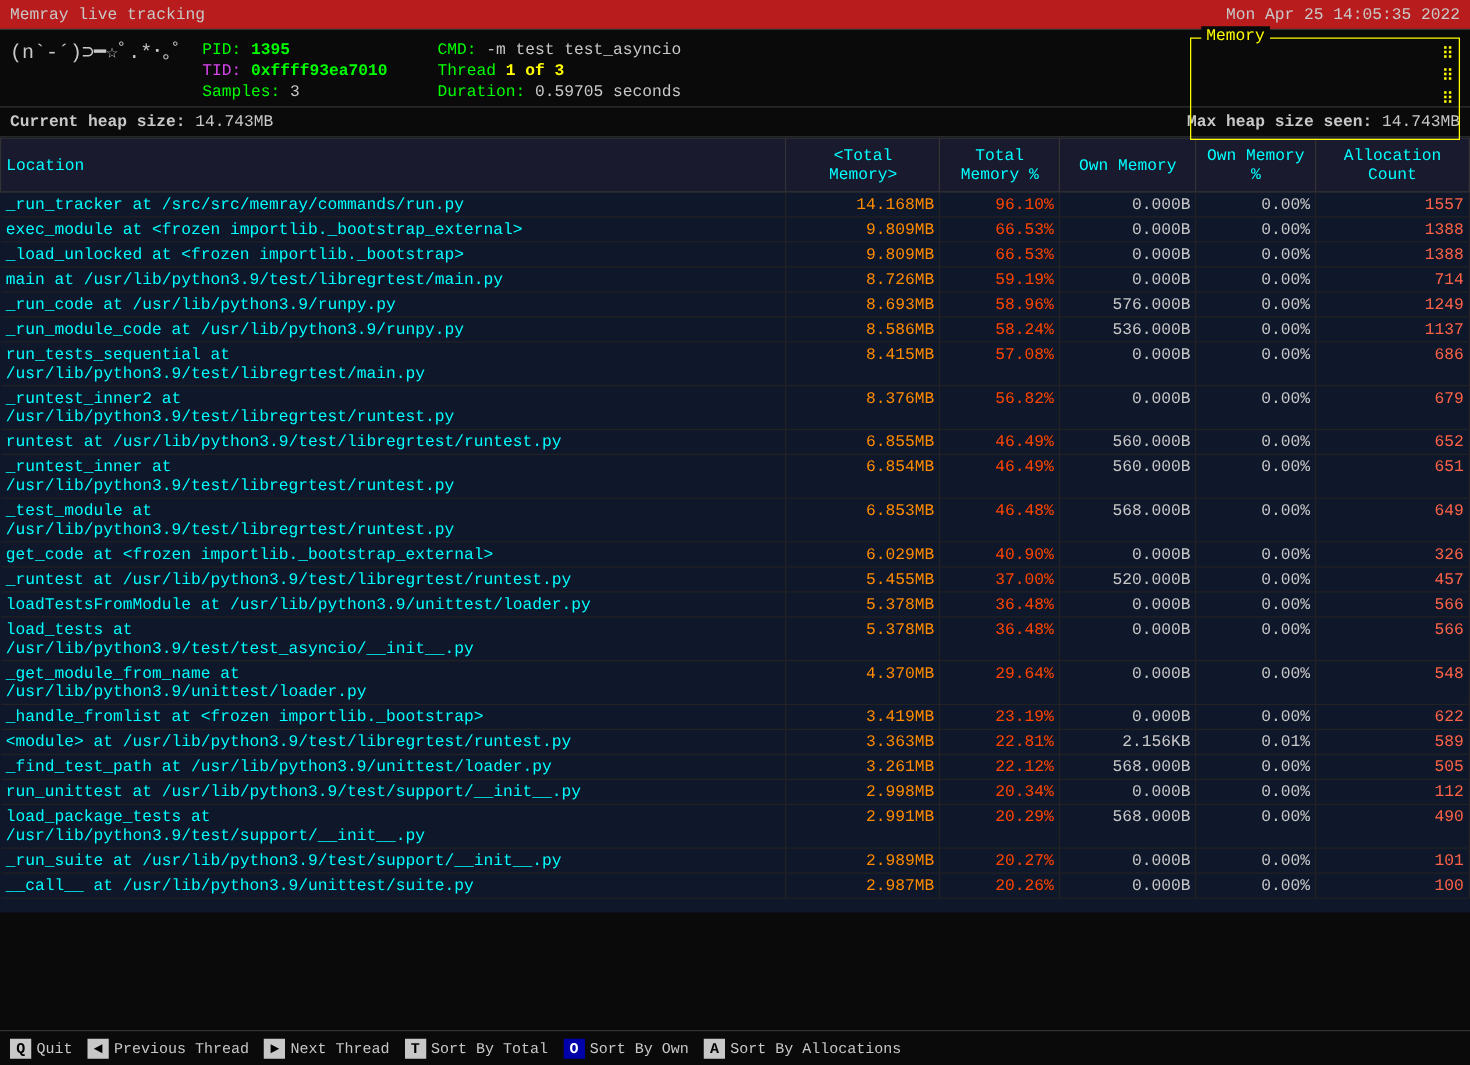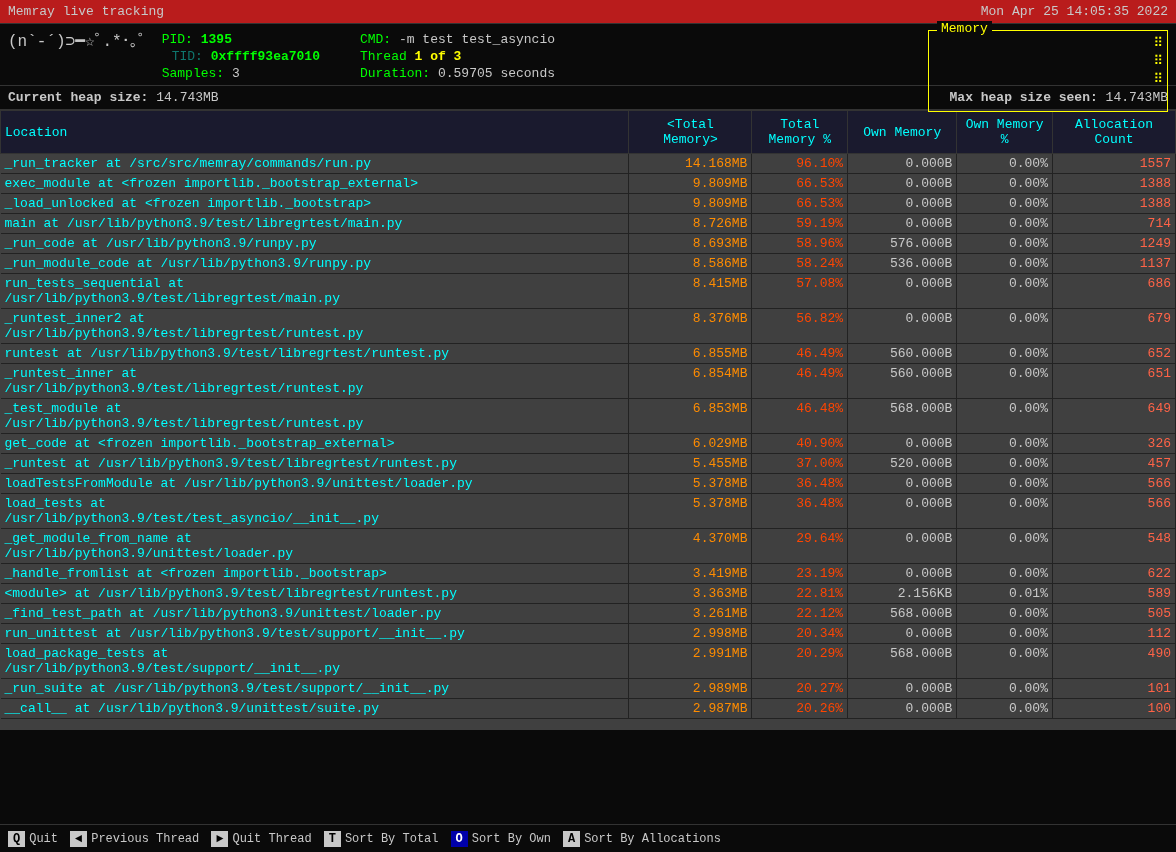--- a/index.html
+++ b/index.html
@@ -56,21 +56,21 @@
     }
     #cmd-info .info-row { color: #c8c8c8; }
     #cmd-info .label { color: #00ff00; }
 
     
     #memory-box {
       position: absolute;
       right: 8px;
       top: 6px;
       border: 1px solid #ffff00;
-      width: 240px;
+      width: 216px;
       height: 82px;
       padding: 4px;
     }
     #memory-box-title {
       color: #ffff00;
       position: absolute;
       top: -10px;
       left: 8px;
       background: #0a0a0a;
       padding: 0 4px;
@@ -93,21 +93,21 @@
       background: #0a0a0a;
       border-bottom: 1px solid #333;
     }
     #heap-bar .label { color: #c8c8c8; }
     #heap-bar .value { color: #c8c8c8; }
 
     
     #table-container {
       overflow-y: auto;
       height: calc(852px - 200px);
-      background: #404040;
+      background: #0f172a;
     }
     table {
       width: 100%;
       border-collapse: collapse;
       table-layout: fixed;
     }
     thead tr {
       background: #1a1a2e;
     }
     thead th {
@@ -203,21 +203,21 @@
     <span style="color:#c8c8c8;"> </span>
     <span style="color:#c8c8c8;">live tracking</span>
   </div>
   <div style="color:#c8c8c8;margin-left:16px;">Mon Apr 25 14:05:35 2022</div>
 </div>
 
 <div id="info-panel">
   <div id="mascot">(n`-´)⊃━☆ﾟ.*･｡ﾟ</div>
   <div id="process-info">
     <div class="info-row"><span class="label" style="color:#00ff00;">PID: </span><span style="color:#00ff00;font-weight:bold;">1395</span></div>
-    <div class="info-row"><span class="label" style="color:#0f766e;margin-left:10px;">TID: </span><span style="color:#00ff00;font-weight:bold;">0xffff93ea7010</span></div>
+    <div class="info-row"><span class="label" style="color:#d946ef;">TID: </span><span style="color:#00ff00;font-weight:bold;">0xffff93ea7010</span></div>
     <div class="info-row"><span class="label" style="color:#00ff00;">Samples: </span><span style="color:#c8c8c8;">3</span></div>
   </div>
   <div id="cmd-info">
     <div class="info-row"><span class="label" style="color:#00ff00;">CMD: </span><span style="color:#c8c8c8;">-m test test_asyncio</span></div>
     <div class="info-row"><span class="label" style="color:#00ff00;">Thread </span><span style="color:#ffff00;font-weight:bold;">1 of 3</span></div>
     <div class="info-row"><span class="label" style="color:#00ff00;">Duration: </span><span style="color:#c8c8c8;">0.59705 seconds</span></div>
   </div>
   <div id="memory-box">
     <div id="memory-box-title">Memory</div>
     <div id="memory-box-dots">
@@ -446,20 +446,20 @@
       </tbody>
   </table>
 </div>
 
 <div id="footer">
   <span class="footer-key">Q</span>
   <span class="footer-action">Quit</span>
   <span class="footer-key">◄</span>
   <span class="footer-action">Previous Thread</span>
   <span class="footer-key">►</span>
-  <span class="footer-action">Quit Thread</span>
+  <span class="footer-action">Next Thread</span>
   <span class="footer-key">T</span>
   <span class="footer-action">Sort By Total</span>
   <span class="footer-key-blue">O</span>
   <span class="footer-action">Sort By Own</span>
   <span class="footer-key">A</span>
   <span class="footer-action">Sort By Allocations</span>
 </div>
 
 </body></html>

